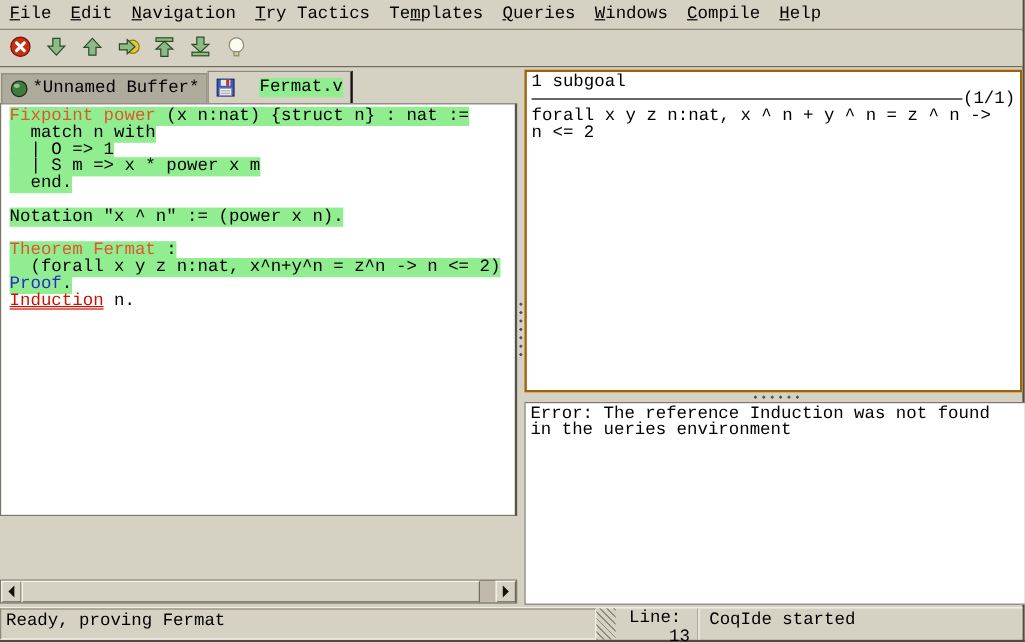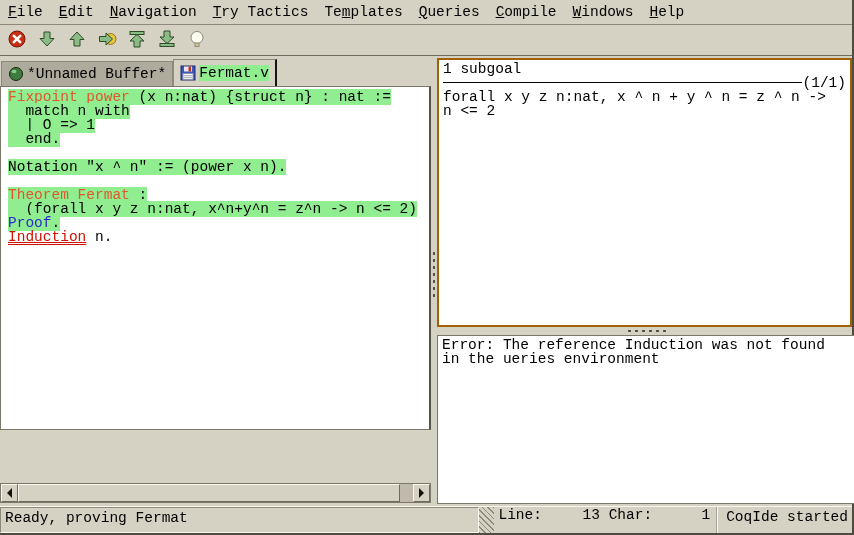--- a/index.html
+++ b/index.html
@@ -19,21 +19,21 @@
              display:flex; align-items:center; border-bottom:1px solid #6f6b5d; background:#d6d2c3; }
   .tool-btn { width:26px; height:26px; margin-left:4px; background:transparent; border:none;
               display:flex; align-items:center; justify-content:center; }
   .tool-btn svg { width:20px; height:20px; }
 
   
   .tabrow { position:absolute; left:1px; top:58px; height:28px; display:flex; align-items:flex-end; }
   .tab { height:27px; display:flex; align-items:center; padding:0 6px; white-space:pre; }
   .tab svg { width:16px; height:16px; margin-right:3px; }
   .tab.inactive { background:#aeaa9c; border:1px solid #8d897b; border-bottom:none; margin-top:1px; height:25px; }
-  .tab.active { background:#d6d2c3; border:1px solid #8d897b; border-bottom:none; border-right:2px solid #141414; }
+  .tab.active { background:#d6d2c3; border:1px solid #8d897b; border-bottom:none; border-right:2px solid #141414;gap:17px; }
   .tab.active .tab-label { background:var(--processed-bg); }
 
   
   .editor-frame { position:absolute; left:0; top:86px; width:431px; height:344px; background:#fff;
                   border:1px solid #7c7869; border-right:2px solid #57534a; overflow:hidden; }
   .editor { padding:3px 0 0 7px; }
   .code-line { height:14px; line-height:14px; white-space:pre; }
   .processed { background:var(--processed-bg); }
   .seg-keyword { color:var(--kw-color); }
   .seg-plain { color:#000; }
@@ -68,38 +68,38 @@
   .goal-sep { display:flex; align-items:center; height:14px;font-family:Liberation Mono, monospace; }
   .goal-rule { flex:1; border-bottom:1px solid #000; margin-bottom:2px; }
   .goal-count { white-space:pre; line-height:14px; }
 
   
   .statusbar { position:absolute; left:0; top:506px; width:100%; height:27px;
                display:flex; align-items:stretch; background:#d6d2c3; border-top:1px solid #f8f6ef; }
   .status-msg { width:497px; border:1px solid; border-color:#8d897b #f8f6ef #f8f6ef #8d897b;
                 padding:2px 4px; white-space:pre; overflow:hidden; }
   .status-grip { width:16px; background:repeating-linear-gradient(45deg,#8d897b 0 1px,transparent 1px 4px); }
-  .status-linechar { display:flex; padding-left:4px; white-space:pre; }
+  .status-linechar { display:flex; align-items:center; padding-left:4px; white-space:pre;flex-direction:column; }
   .lc-val { display:inline-block; width:58px; text-align:right; }
   .status-app { margin-left:6px; flex:1; border-left:2px groove #f8f6ef; padding:2px 4px 2px 8px; white-space:pre; }
 </style>
 </head>
 <body>
 
 <div class="window">
 
   <div class="menubar">
       <div class="menu-item"><u>F</u>ile</div>
       <div class="menu-item"><u>E</u>dit</div>
       <div class="menu-item"><u>N</u>avigation</div>
       <div class="menu-item"><u>T</u>ry Tactics</div>
       <div class="menu-item">Te<u>m</u>plates</div>
       <div class="menu-item"><u>Q</u>ueries</div>
+      <div class="menu-item"><u>W</u>indows</div>
       <div class="menu-item"><u>C</u>ompile</div>
-      <div class="menu-item"><u>W</u>indows</div>
       <div class="menu-item"><u>H</u>elp</div>
     </div>
 
   <div class="toolbar">
       <button class="tool-btn">
         <span><svg viewBox="0 0 20 20">
             <circle cx="10" cy="10" r="8" fill="#c92f12" stroke="#711505"></circle>
             <path d="M6.8 6.8 L13.2 13.2 M13.2 6.8 L6.8 13.2" stroke="#fff" stroke-width="2.6" stroke-linecap="round" fill="none"></path>
           </svg></span>
       </button>
@@ -152,20 +152,21 @@
             <rect x="4" y="10.2" width="8" height="1" fill="#9aa0b0"></rect>
             <rect x="4" y="12.2" width="8" height="1" fill="#9aa0b0"></rect>
           </svg></span><span class="tab-label">Fermat.v</span></div>
     </div>
 
   <div class="editor-frame">
     <div class="editor">
         <div class="code-line"><span class="processed"><span class="seg-keyword">Fixpoint power</span><span class="seg-plain"> (x n:nat) {struct n} : nat :=</span></span></div>
         <div class="code-line"><span class="processed"><span class="seg-plain">  match n with</span></span></div>
         <div class="code-line"><span class="processed"><span class="seg-plain">  | O =&gt; 1</span></span></div>
+        <div class="code-line"><span class="processed"><span class="seg-plain">  | S m =&gt; x * power x m</span></span></div>
         <div class="code-line"><span class="processed"><span class="seg-plain">  end.</span></span></div>
         <div class="code-line"></div>
         <div class="code-line"><span class="processed"><span class="seg-plain">Notation "x ^ n" := (power x n).</span></span></div>
         <div class="code-line"></div>
         <div class="code-line"><span class="processed"><span class="seg-keyword">Theorem Fermat</span><span class="seg-plain"> :</span></span></div>
         <div class="code-line"><span class="processed"><span class="seg-plain">  (forall x y z n:nat, x^n+y^n = z^n -&gt; n &lt;= 2)</span></span></div>
         <div class="code-line"><span class="processed"><span class="seg-tactic">Proof</span><span class="seg-plain">.</span></span></div>
         <div class="code-line"><span class="seg-error">Induction</span><span class="seg-plain"> n.</span></div>
       </div>
   </div>

